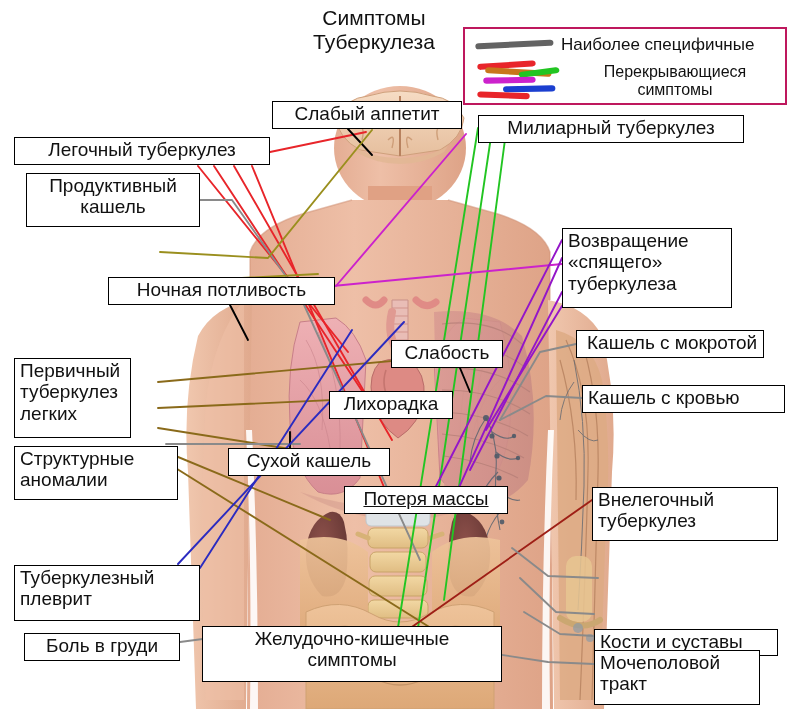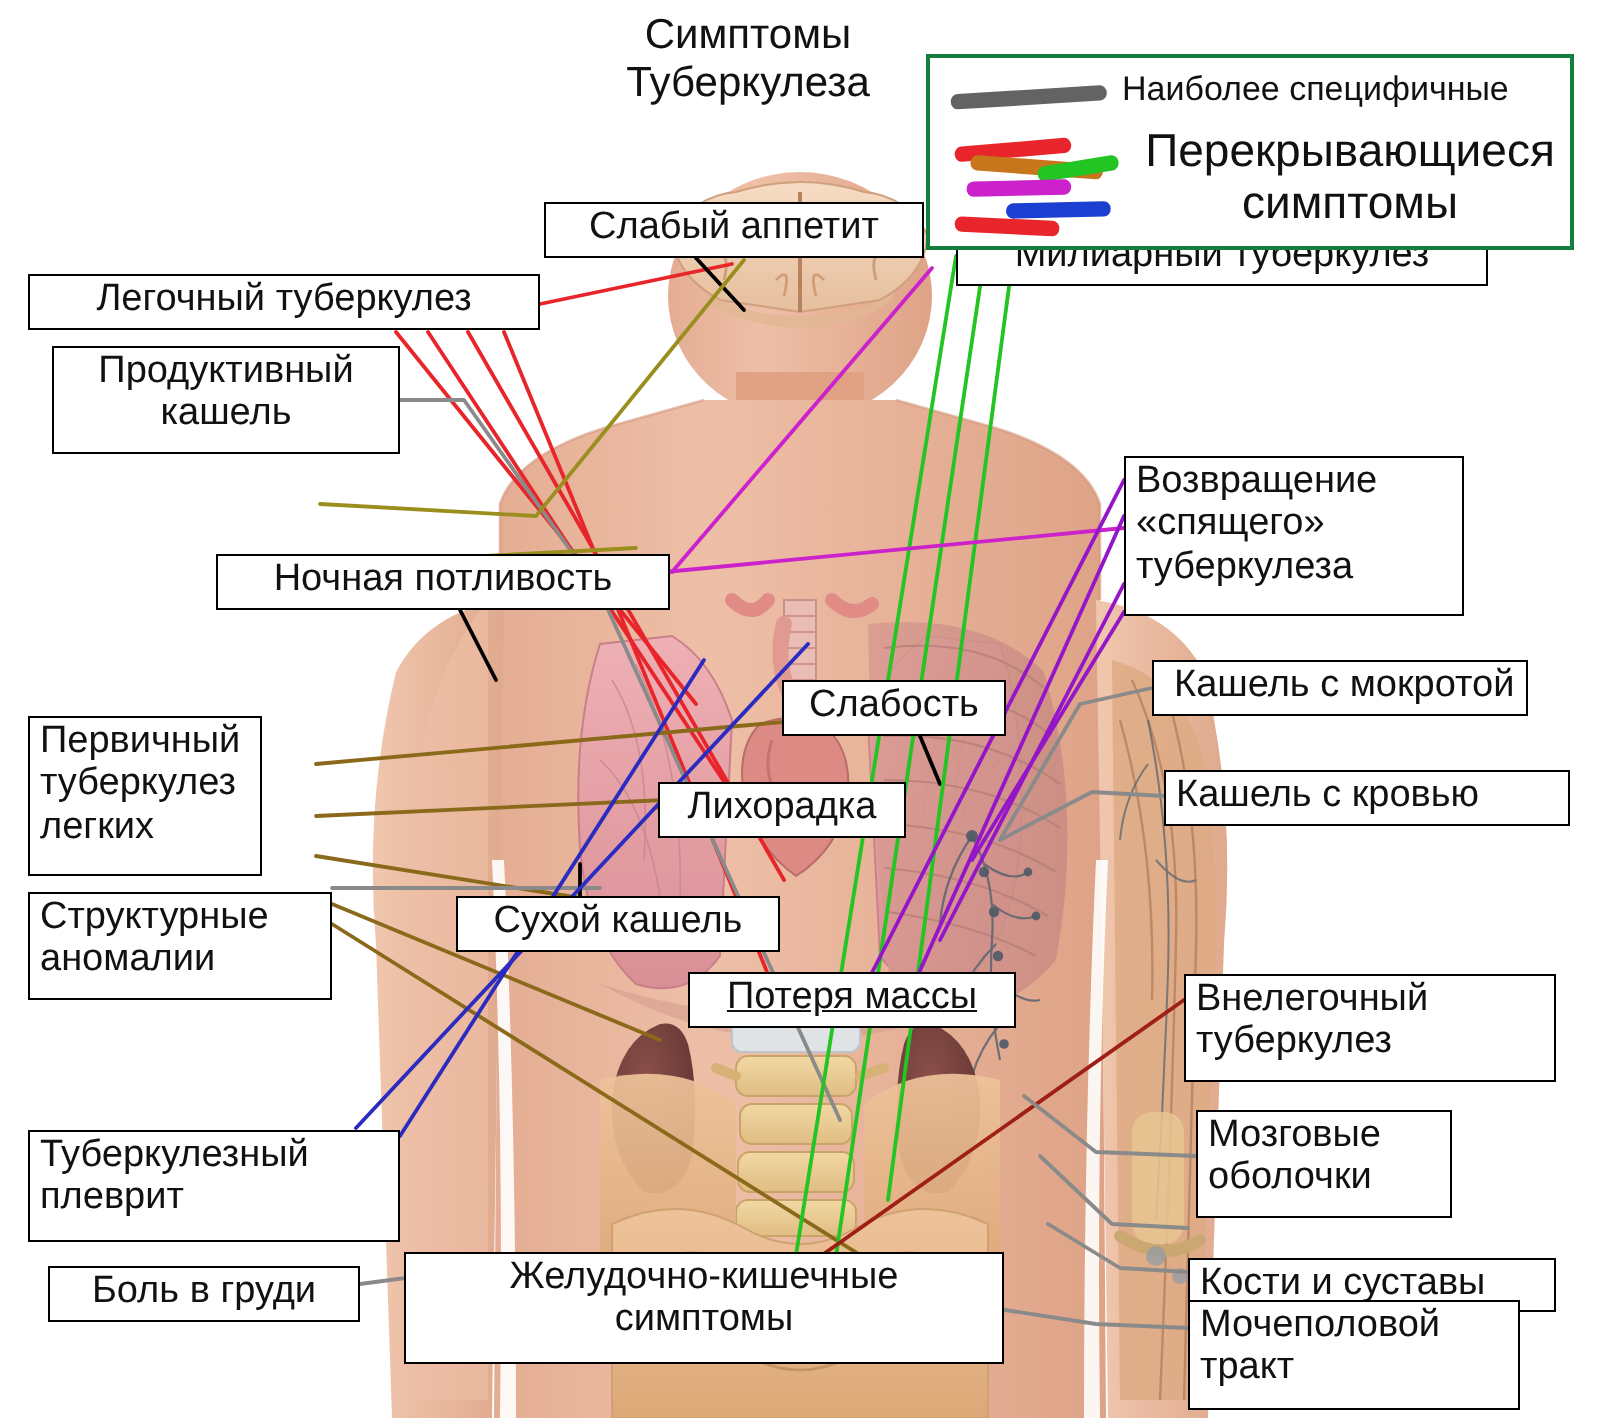--- a/index.html
+++ b/index.html
@@ -35,32 +35,32 @@
     text-align:center;
     font-size:21px;
     line-height:1.16;
     color:#111;
     white-space:pre-line;
     z-index:30;
   }
 
   #legend{
     position:absolute;
-    left:463px;top:27px;width:324px;height:98px;
-    background:#fff;border:2px solid #15803d;
+    left:463px;top:27px;width:324px;height:78px;
+    background:#fff;border:2px solid #be185d;
     box-sizing:border-box;
     z-index:31;
   }
   #legend .lgtxt1{
     position:absolute;left:96px;top:6px;width:224px;
     font-size:17px;color:#111;text-align:left;
   }
   #legend .lgtxt2{
     position:absolute;left:96px;top:34px;width:228px;
-    font-size:23px;color:#111;text-align:center;line-height:1.12;
+    font-size:16px;color:#111;text-align:center;line-height:1.12;
     white-space:pre-line;
   }
   #legend svg{position:absolute;left:0;top:0;width:100%;height:100%;}
 </style>
 </head>
 <body>
 
 <div id="stage">
 
   <svg id="artwork" viewBox="0 0 800 709">
@@ -344,28 +344,26 @@
     <div class="lbl l" style="left: 562px; top: 228px; width: 170px; min-height: 80px;">Возвращение
 «спящего»
 туберкулеза</div>
     <div class="lbl l" style="left: 576px; top: 330px; width: 188px; min-height: 28px; padding-left: 10px;">Кашель с мокротой</div>
     <div class="lbl l" style="left: 582px; top: 385px; width: 203px; min-height: 28px;">Кашель с кровью</div>
     <div class="lbl c" style="left: 391px; top: 340px; width: 112px; min-height: 28px;">Слабость</div>
     <div class="lbl l" style="left: 14px; top: 358px; width: 117px; min-height: 80px;">Первичный
 туберкулез
 легких</div>
     <div class="lbl c" style="left: 329px; top: 391px; width: 124px; min-height: 28px;">Лихорадка</div>
-    <div class="lbl l" style="left: 14px; top: 446px; width: 152px; min-height: 54px;">Структурные
+    <div class="lbl l" style="left: 14px; top: 446px; width: 164px; min-height: 54px;">Структурные
 аномалии</div>
     <div class="lbl c" style="left: 210px; top: 448px; width: 162px; min-height: 28px; margin-left: 18px;">Сухой кашель</div>
     <div class="lbl c" style="left: 344px; top: 486px; width: 164px; min-height: 28px; text-decoration: underline;">Потеря массы</div>
     <div class="lbl l" style="left: 592px; top: 487px; width: 186px; min-height: 54px;">Внелегочный
 туберкулез</div>
-    <div class="lbl l" style="left: 598px; top: 555px; width: 128px; min-height: 54px;">Мозговые
-оболочки</div>
     <div class="lbl l" style="left: 594px; top: 629px; width: 184px; min-height: 27px;">Кости и суставы</div>
     <div class="lbl l" style="left: 594px; top: 650px; width: 166px; min-height: 55px;">Мочеполовой
 тракт</div>
     <div class="lbl l" style="left: 14px; top: 565px; width: 186px; min-height: 56px;">Туберкулезный
 плеврит</div>
     <div class="lbl c" style="left: 24px; top: 633px; width: 156px; min-height: 28px;">Боль в груди</div>
     <div class="lbl c" style="left: 202px; top: 626px; width: 300px; min-height: 56px;">Желудочно-кишечные
 симптомы</div>
   </div>
 

